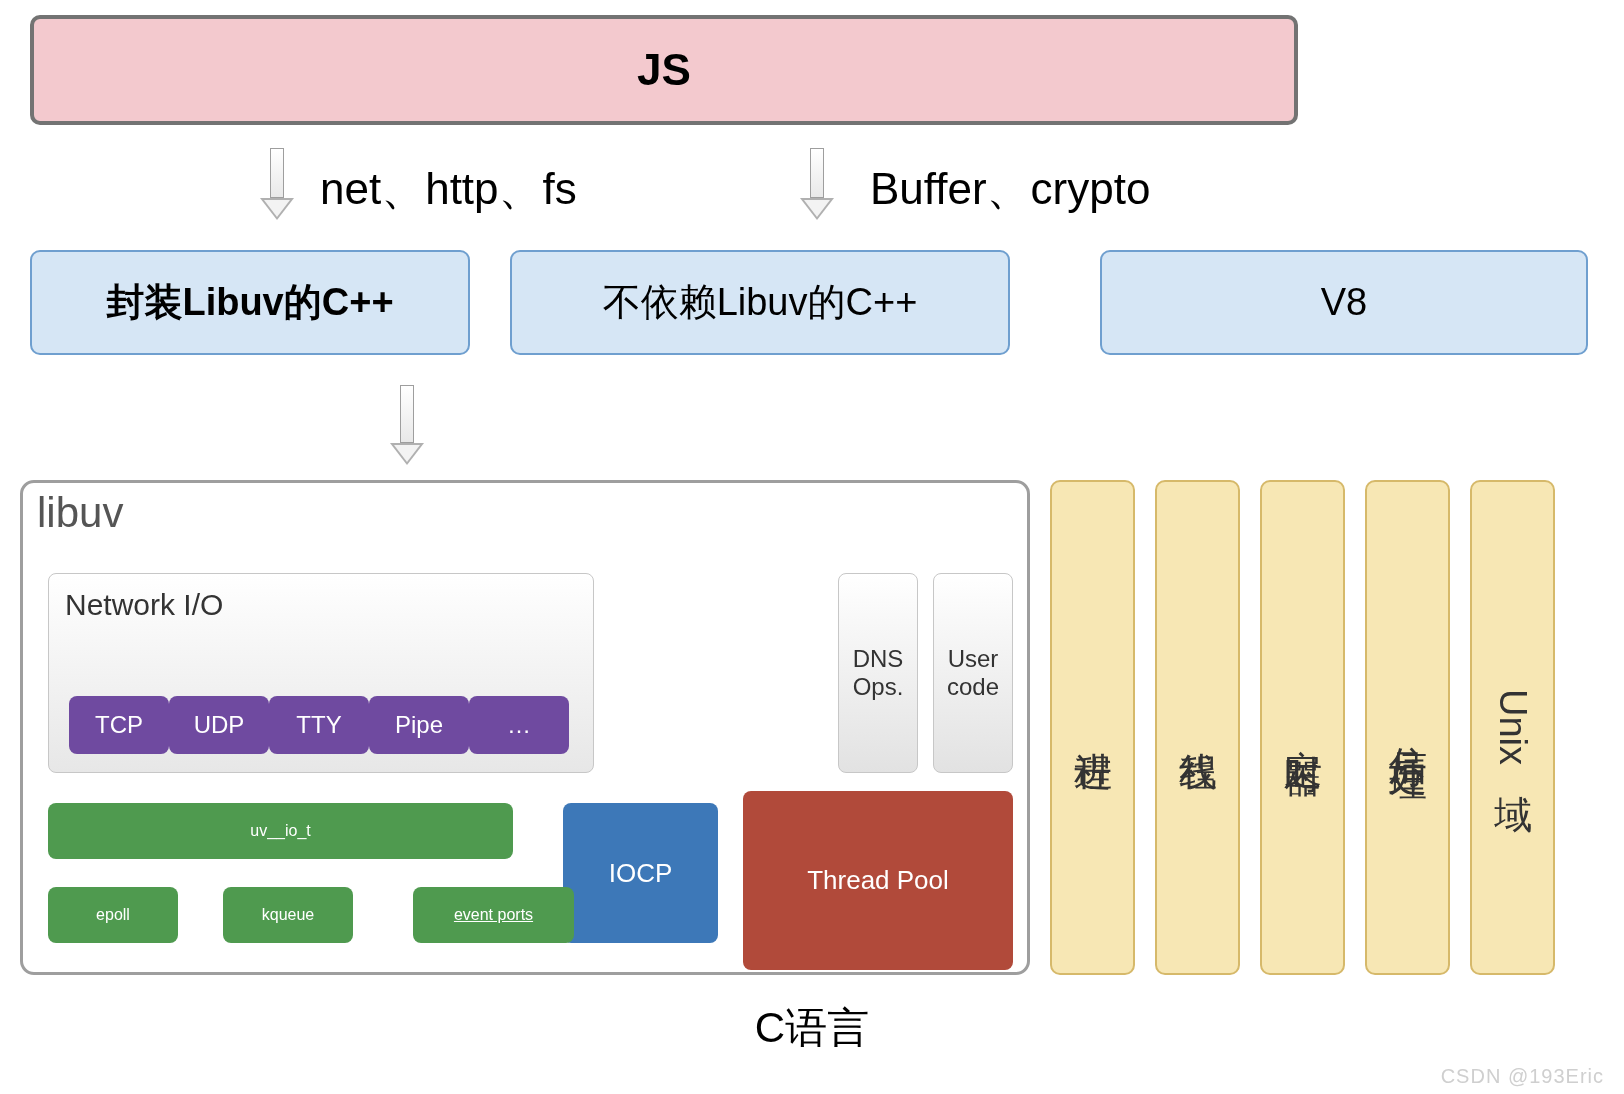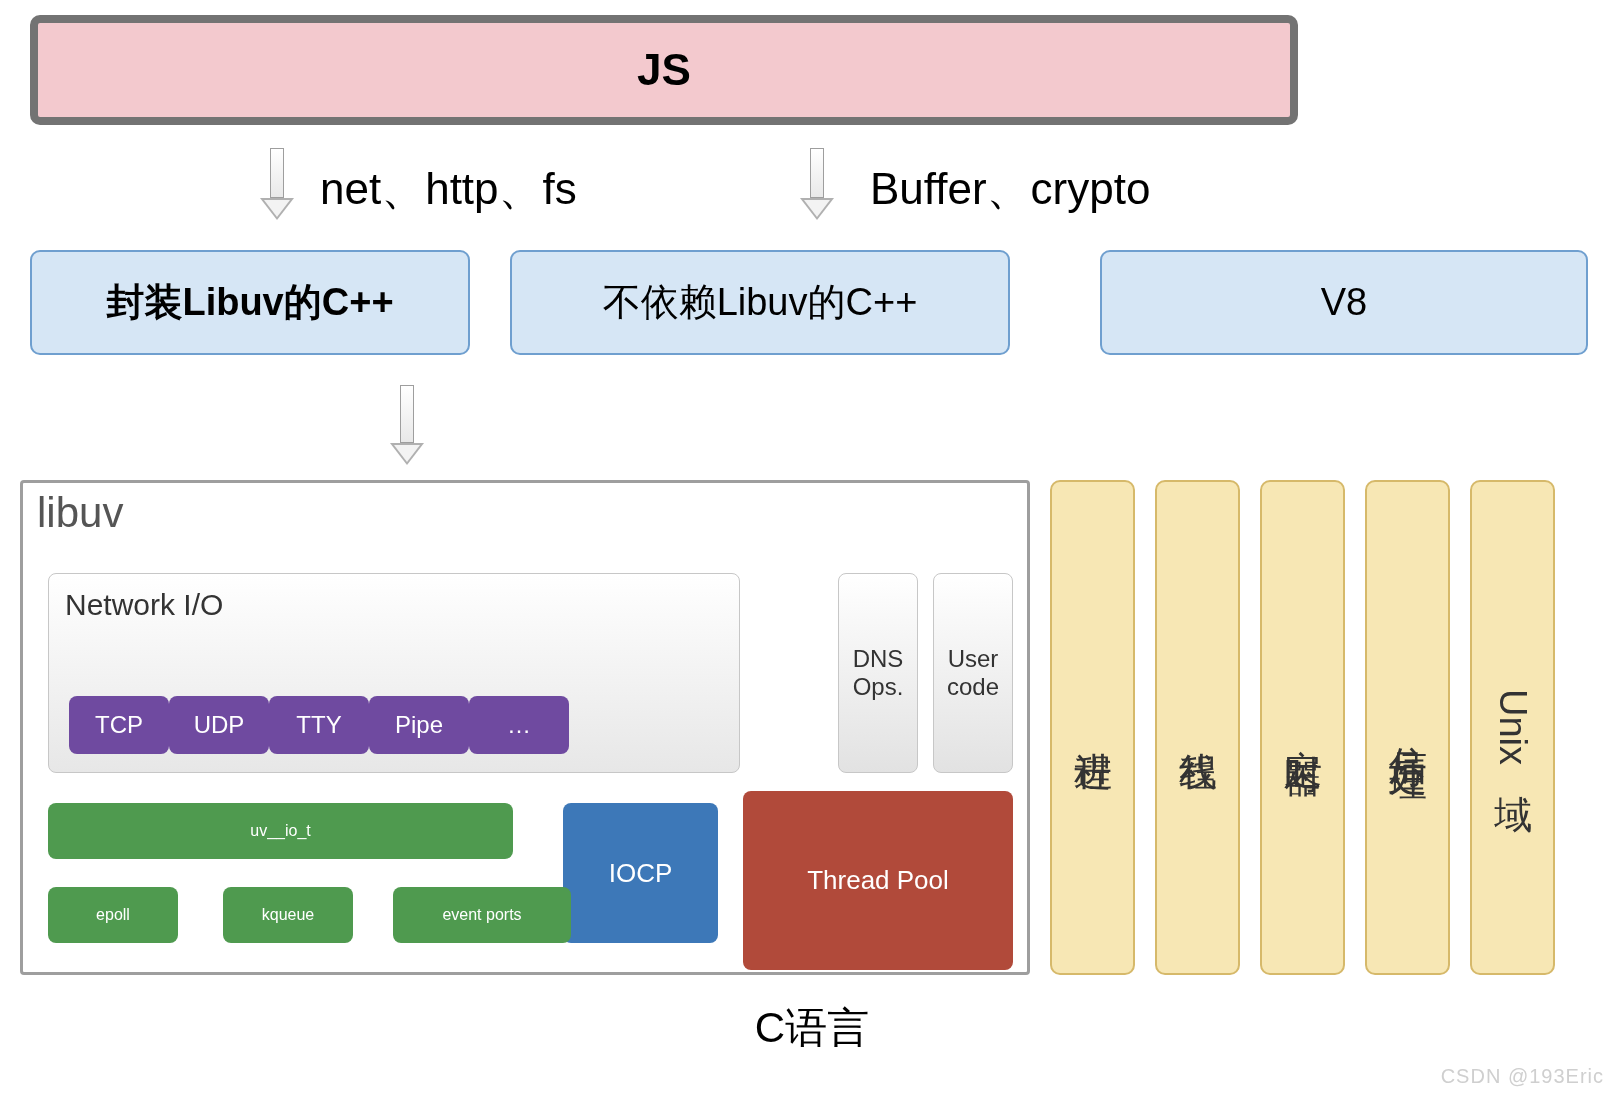--- a/index.html
+++ b/index.html
@@ -16,21 +16,21 @@
     align-items:center;
     justify-content:center;
     font-size:38px;
     color:#000;
   }
   .js-box {
     position:absolute;
     left:30px; top:15px;
     width:1268px; height:110px;
     background:#f3c9ce;
-    border:8px solid #737373;
+    border:4px solid #737373;
     font-weight:600;
     font-size:44px;
   }
   .arrow {
     position:absolute;
     width:34px;
     display:flex; flex-direction:column; align-items:center;
   }
   .arrow .shaft {
     width:14px; height:50px;
@@ -60,31 +60,31 @@
     position:absolute;
     background:#d6e6f5;
     border:2px solid #6f9fcf;
     height:105px;
   }
   .libuv-container {
     position:absolute;
     left:20px; top:480px;
     width:1010px; height:495px;
     border:3px solid #9e9e9e;
-    border-radius:4px;
+    border-radius:14px;
     background:#ffffff;
   }
   .libuv-title {
     position:absolute; left:14px; top:6px;
     font-size:42px; color:#555; font-weight:500;
   }
   .net-io {
     position:absolute;
     left:25px; top:90px;
-    width:692px; height:200px;
+    width:546px; height:200px;
     border:1px solid #c7c7c7;
     border-radius:8px;
     background:linear-gradient(#ffffff,#e7e7e7);
   }
   .net-io-label {
     position:absolute; left:16px; top:14px;
     font-size:30px; color:#333;
   }
   .purple-row {
     position:absolute; left:20px; bottom:18px;
@@ -200,21 +200,21 @@
       <span style="white-space:pre-line;">User
 code</span>
     </div>
 
   <div class="green" style="left:25px; top:320px; width:465px;">uv__io_t</div>
   <div class="blue-small" style="left:540px; top:320px; width:155px; height:140px;">IOCP</div>
   <div class="red-small" style="left:720px; top:308px; width:270px; height:179px;">Thread Pool</div>
 
   <div class="green" style="left:25px; top:404px; width:130px;">epoll</div>
   <div class="green" style="left:200px; top:404px; width:130px;">kqueue</div>
-  <div class="green" style="left:370px; top:404px; width:178px;">event ports</div>
+  <div class="green" style="left:390px; top:404px; width:161px;text-decoration:underline;">event ports</div>
 </div>
 
 <div class="yellow-col" style="left:1050px;">进程</div>
 <div class="yellow-col" style="left:1155px;">线程</div>
 <div class="yellow-col" style="left:1260px;">定时器</div>
 <div class="yellow-col" style="left:1365px;">信号处理</div>
 <div class="yellow-col" style="left:1470px; writing-mode:horizontal-tb; text-orientation:mixed; flex-direction:column; letter-spacing:0; line-height:1.2;">
   <span style="writing-mode:vertical-rl; text-orientation:mixed;">Unix域</span>
 </div>
 

